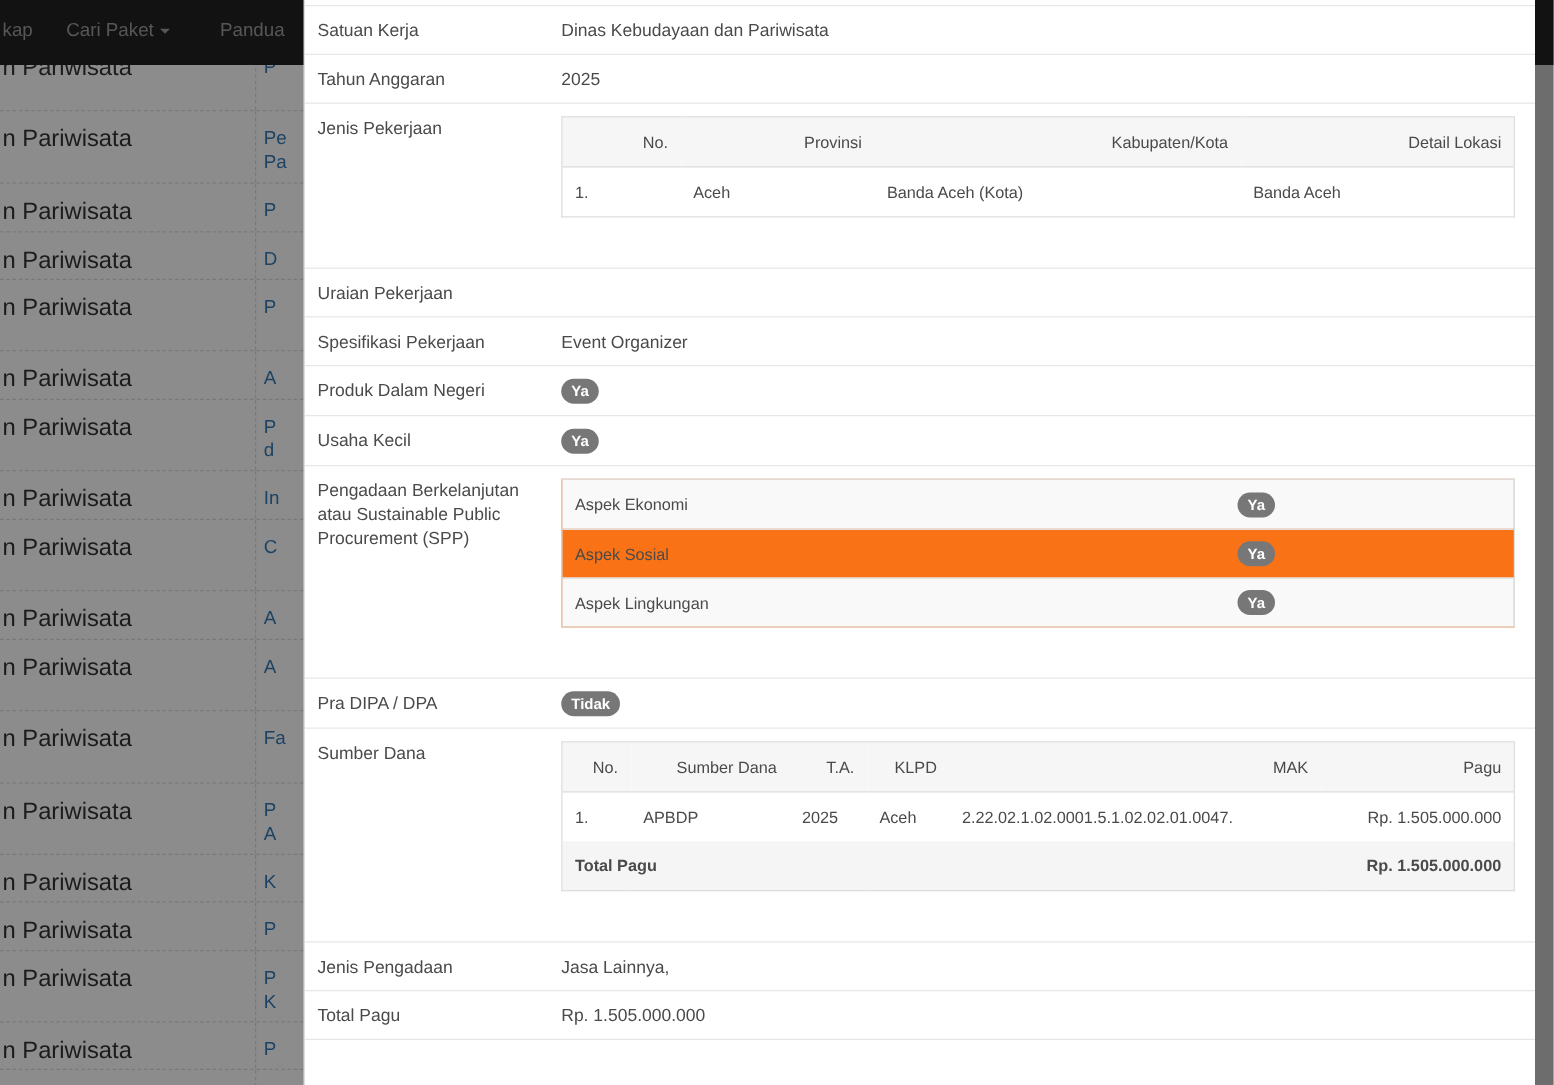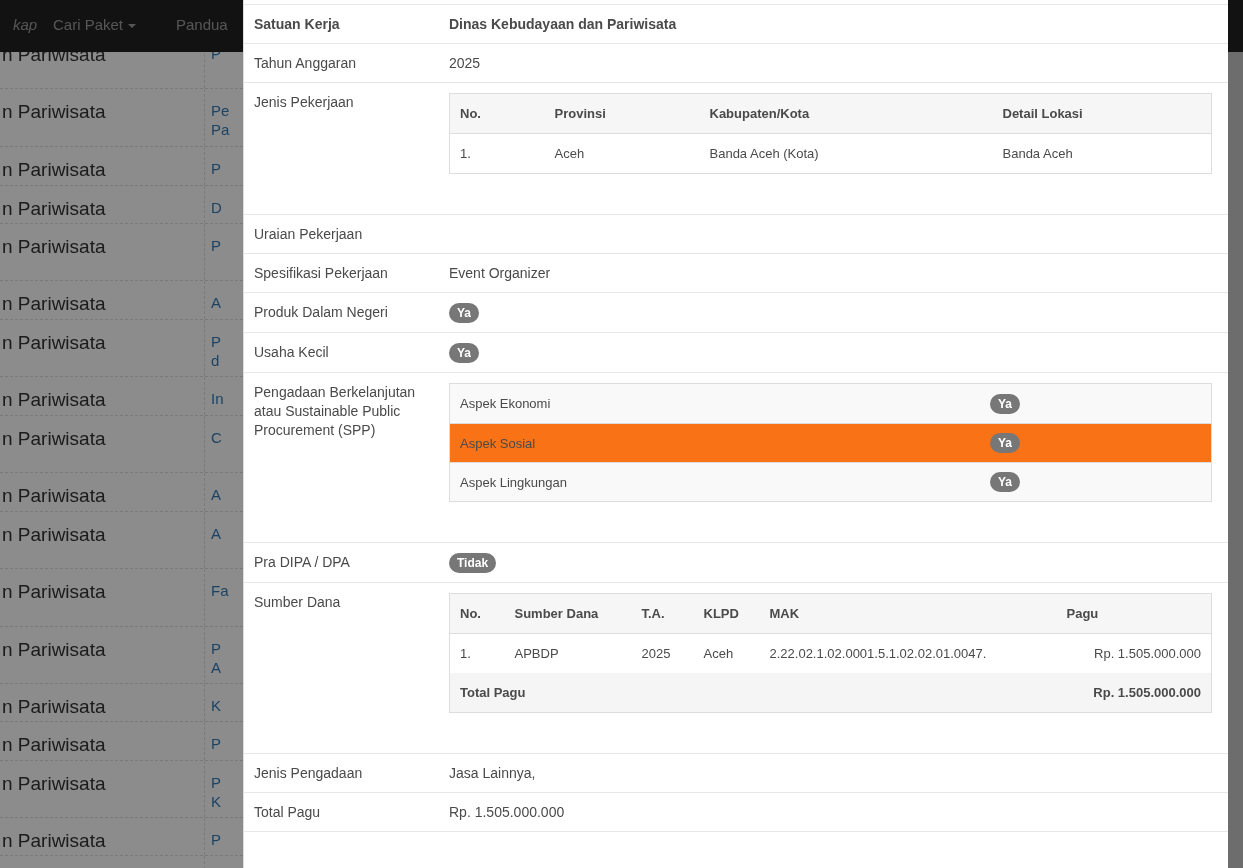--- a/index.html
+++ b/index.html
@@ -11,21 +11,21 @@
 
   
   .navbar {
     position:absolute; top:0; left:0; width:1243px; height:52px;
     background:#222; z-index:2;
   }
   .nav-item {
     position:absolute; top:16px; color:#9d9d9d; font-size:15px;
     white-space:nowrap; cursor:pointer;
   }
-  .nav-kap   { left:13px;font-style:italic; }
+  .nav-kap   { left:2px; }
   .nav-cari  { left:53px; }
   .nav-pandua{ left:176px; }
   .caret {
     display:inline-block; width:0; height:0; margin-left:5px; vertical-align:middle;
     border-left:4px solid transparent; border-right:4px solid transparent;
     border-top:4px solid #9d9d9d;
   }
 
   .bg-area { position:absolute; top:44px; left:0; width:243px; z-index:1; background:#fff; }
   .bg-row  { display:flex; border-bottom:1px dashed #ddd; }
@@ -50,39 +50,39 @@
 
   
   .modal-panel {
     position:absolute; top:0; left:243px; width:985px; height:900px;
     background:#fff; z-index:20; border-left:1px solid #ddd; padding-top:4px;
   }
   .drow {
     display:flex; align-items:flex-start;
     border-bottom:1px solid #e7e7e7; padding:10px 0 9px 10px;
   }
-  .drow.first { border-top:1px solid #e7e7e7;font-weight:bold; }
+  .drow.first { border-top:1px solid #e7e7e7; }
   .dlabel {
     width:185px; flex:none; font-size:14px; line-height:19px; color:#4a4a4a;
   }
   .dvalue { margin-left:10px; flex:1; font-size:14px; line-height:19px; color:#4a4a4a; }
   .drow.has-table { padding-bottom:9px; }
   .drow.has-table .dvalue { margin-bottom:11px; }
 
   .badge {
     display:inline-block; background:#777; color:#fff; font-weight:bold;
     font-size:12px; line-height:1; padding:4px 8px; border-radius:10px;
   }
 
   .stable {
     width:763px; border-collapse:collapse; font-size:13px; color:#4a4a4a;
     border:1px solid #ddd; background:#fff; margin-bottom:20px;
   }
   .stable th {
-    background:#f6f6f6; font-weight:bold; text-align:left; padding:10px;
+    background:#f6f6f6; font-weight:normal; text-align:right; padding:10px;
     border-bottom:1px solid #ddd; white-space:nowrap;
   }
   .stable td { padding:10px; border-top:1px solid #ddd; }
   .stable tr:first-child td { border-top:none; }
   .stable .num-right { text-align:right; white-space:nowrap; }
   .stable tfoot td { background:#f5f5f5; font-weight:bold; border-top:1px solid #ddd; }
 
   .lok-no{width:95px;} .lok-prov{width:155px;} .lok-kab{width:293px;}
   .sd-no{width:55px;} .sd-sumber{width:127px;} .sd-ta{width:62px;}
   .sd-klpd{width:66px;} .sd-mak{width:297px;}

